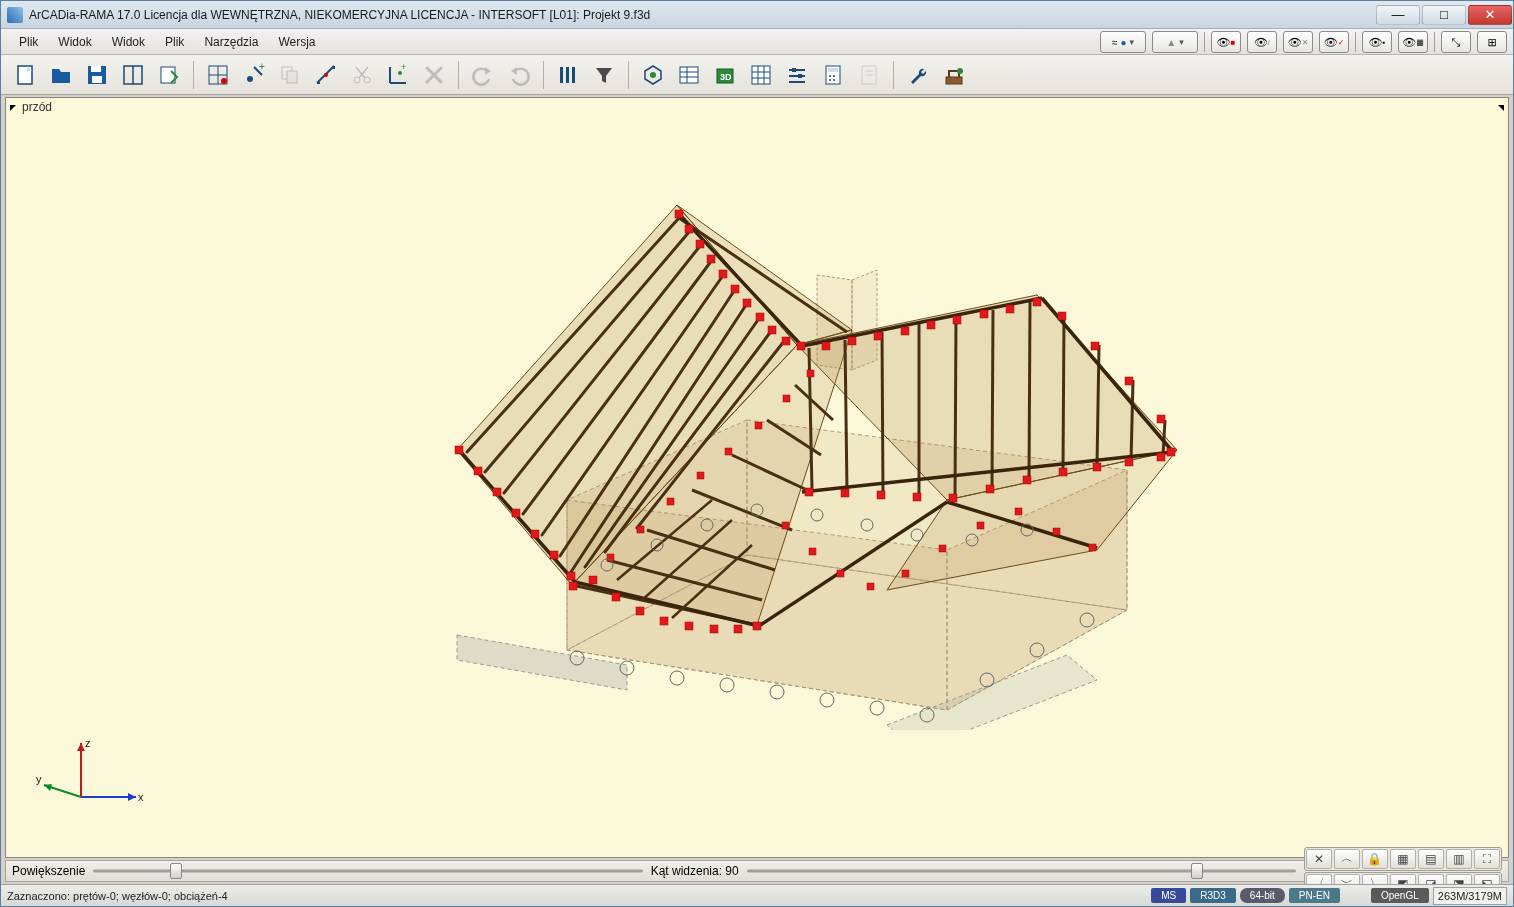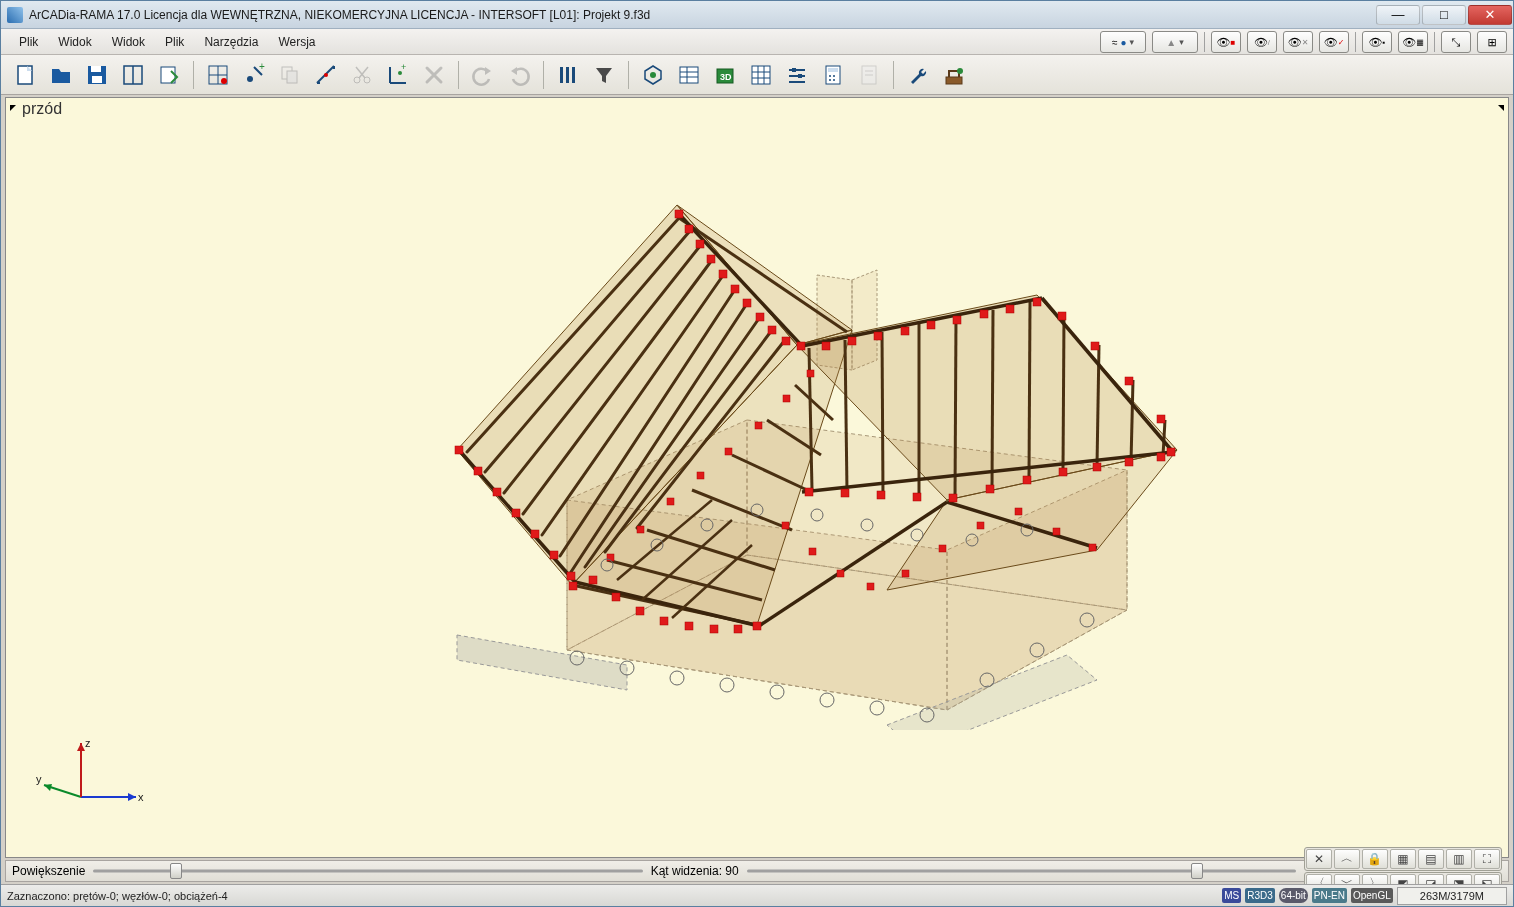--- a/index.html
+++ b/index.html
@@ -117,21 +117,21 @@
     padding: 2px;
   }
   .viewport {
     position: absolute;
     left: 4px; right: 4px; top: 2px; bottom: 48px;
     background: #fbf8da;
     border: 1px solid #888;
   }
   .view-label {
     position: absolute; left: 16px; top: 2px;
-    font-size: 16px; color: #333;
+    font-size: 12px; color: #333;
     background: #fbf8da;
   }
   .corner-arrow {
     position: absolute;
     width: 0; height: 0;
     border-style: solid;
   }
   .corner-arrow.tl { left:4px; top:7px; border-width:6px 6px 0 0; border-color:#000 transparent transparent transparent;}
   .corner-arrow.tr { right:4px; top:7px; border-width:6px 0 0 6px; border-color:#000 transparent transparent transparent;}
   .house {
@@ -198,33 +198,33 @@
     background: linear-gradient(#ececea,#d8d8d4);
     border-top: 1px solid #a0a0a0;
     display: flex; align-items: center;
     padding: 0 6px;
     gap: 4px;
     font-size: 11px;
     color: #222;
   }
   .status-spacer { flex: 1; }
   .status-chip {
-    padding: 2px 2px;
+    padding: 2px 10px;
     color: #fff;
     font-size: 10px;
     border-radius: 2px;
   }
   .chip-ms { background: #3a4a9a; }
   .chip-r3 { background: #3a6a8a; }
   .chip-64 { background: #5a5a6a; border-radius: 7px; }
   .chip-pn { background: #4a7a8a; }
-  .chip-gl { background: #5a5a5a; }
+  .chip-gl { background: #5a5a5a; margin-left: 27px; }
   .status-mem {
     border: 1px solid #a0a0a0;
-    padding: 2px 22px;
+    padding: 2px 4px;
     background: #f0f0ec;
   }
   .node { fill:#e01a1a; stroke:#a00; stroke-width:0.5; }
 </style>
 </head>
 <body>
 
 <div class="window">
   <div class="titlebar">
     <div class="app-icon"></div>

